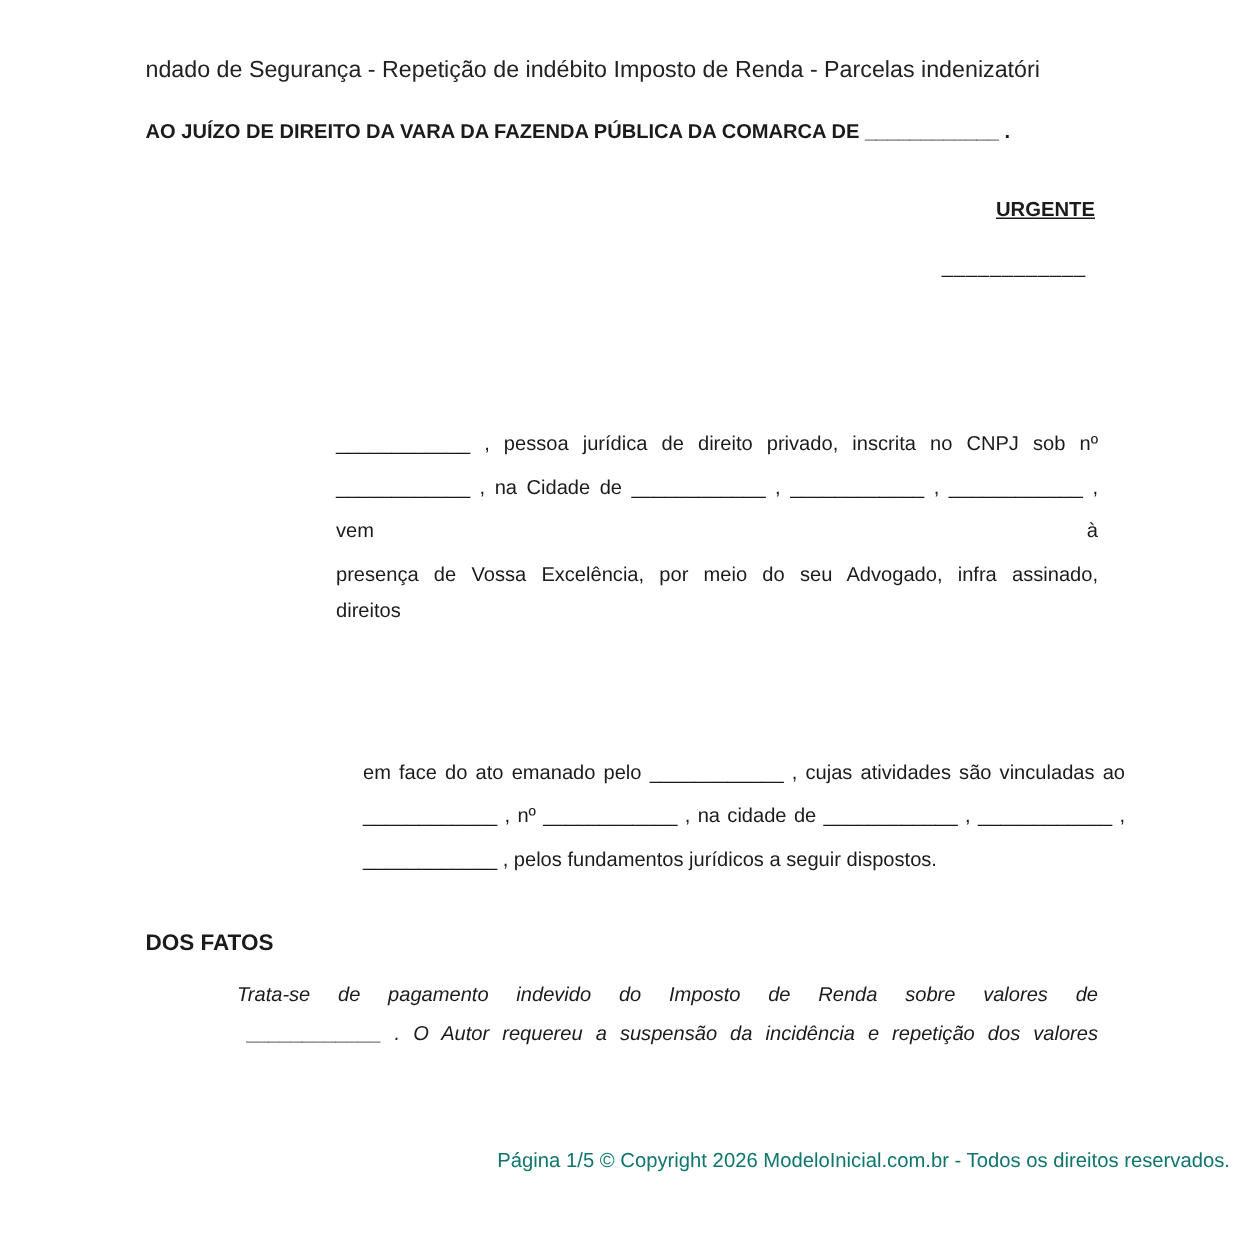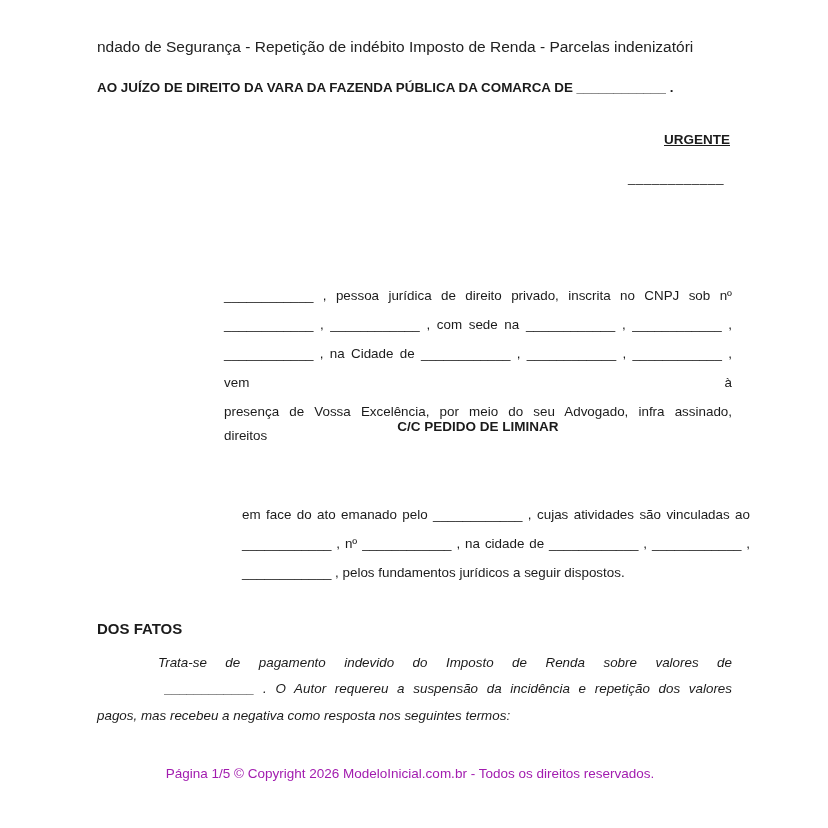--- a/index.html
+++ b/index.html
@@ -53,57 +53,54 @@
     font-size: 15px; font-weight: bold;
   }
 
   .fatos { left: 97px; top: 627px; width: 635px; font-style: italic; }
   .fatos .ln1 { line-height: 24px; padding-left: 61px; }
   .fatos .ln2 { line-height: 27px; padding-left: 68px; }
   .fatos .ln3 { line-height: 27px; text-align: left; }
 
   .footer {
     left: 0; top: 766px; width: 820px;
-    text-align: center; font-size: 13.5px; color: #a21caf;
+    text-align: right; font-size: 13.5px; color: #0f766e;
   }
 </style>
 </head>
 <body>
 
 <div class="page">
 
   <div class="abs doc-title">ndado de Segurança - Repetição de indébito Imposto de Renda - Parcelas indenizatóri</div>
 
   <div class="abs addressee">AO JUÍZO DE DIREITO DA VARA DA FAZENDA PÚBLICA DA COMARCA  DE ____________ .</div>
 
   <div class="abs urgente">URGENTE</div>
 
   <div class="abs date-blank">____________</div>
 
   <div class="abs intro body-txt">
     <div class="ln just">____________ , pessoa jurídica de direito privado, inscrita no CNPJ sob nº</div>
-    <div class="ln just">____________ , ____________ , com sede na ____________ , ____________ ,</div>
     <div class="ln just">____________ , na Cidade de ____________ , ____________ , ____________ , vem à</div>
     <div class="ln just">presença de Vossa Excelência, por meio do seu Advogado, infra assinado,</div>
     <div class="ln tight last">direitos</div>
   </div>
 
   <div class="abs heading">
-    <div>C/C PEDIDO DE LIMINAR</div>
   </div>
 
   <div class="abs respondent body-txt">
     <div class="ln just">em face do ato emanado pelo ____________ , cujas atividades são vinculadas ao</div>
     <div class="ln just">____________ , nº ____________ , na cidade de ____________ , ____________ ,</div>
     <div class="ln last">____________ , pelos fundamentos jurídicos a seguir dispostos.</div>
   </div>
 
   <div class="abs section-title">DOS FATOS</div>
 
   <div class="abs fatos body-txt">
     <div class="ln1 just">Trata-se de pagamento indevido do Imposto de Renda sobre valores de</div>
     <div class="ln2 just">____________ . O Autor requereu a suspensão da incidência e repetição dos valores</div>
-    <div class="ln3">pagos, mas recebeu a negativa como resposta nos seguintes termos:</div>
   </div>
 
   <div class="abs footer">Página 1/5 © Copyright 2026 ModeloInicial.com.br - Todos os direitos reservados.</div>
 
 </div>
 
 </body></html>

